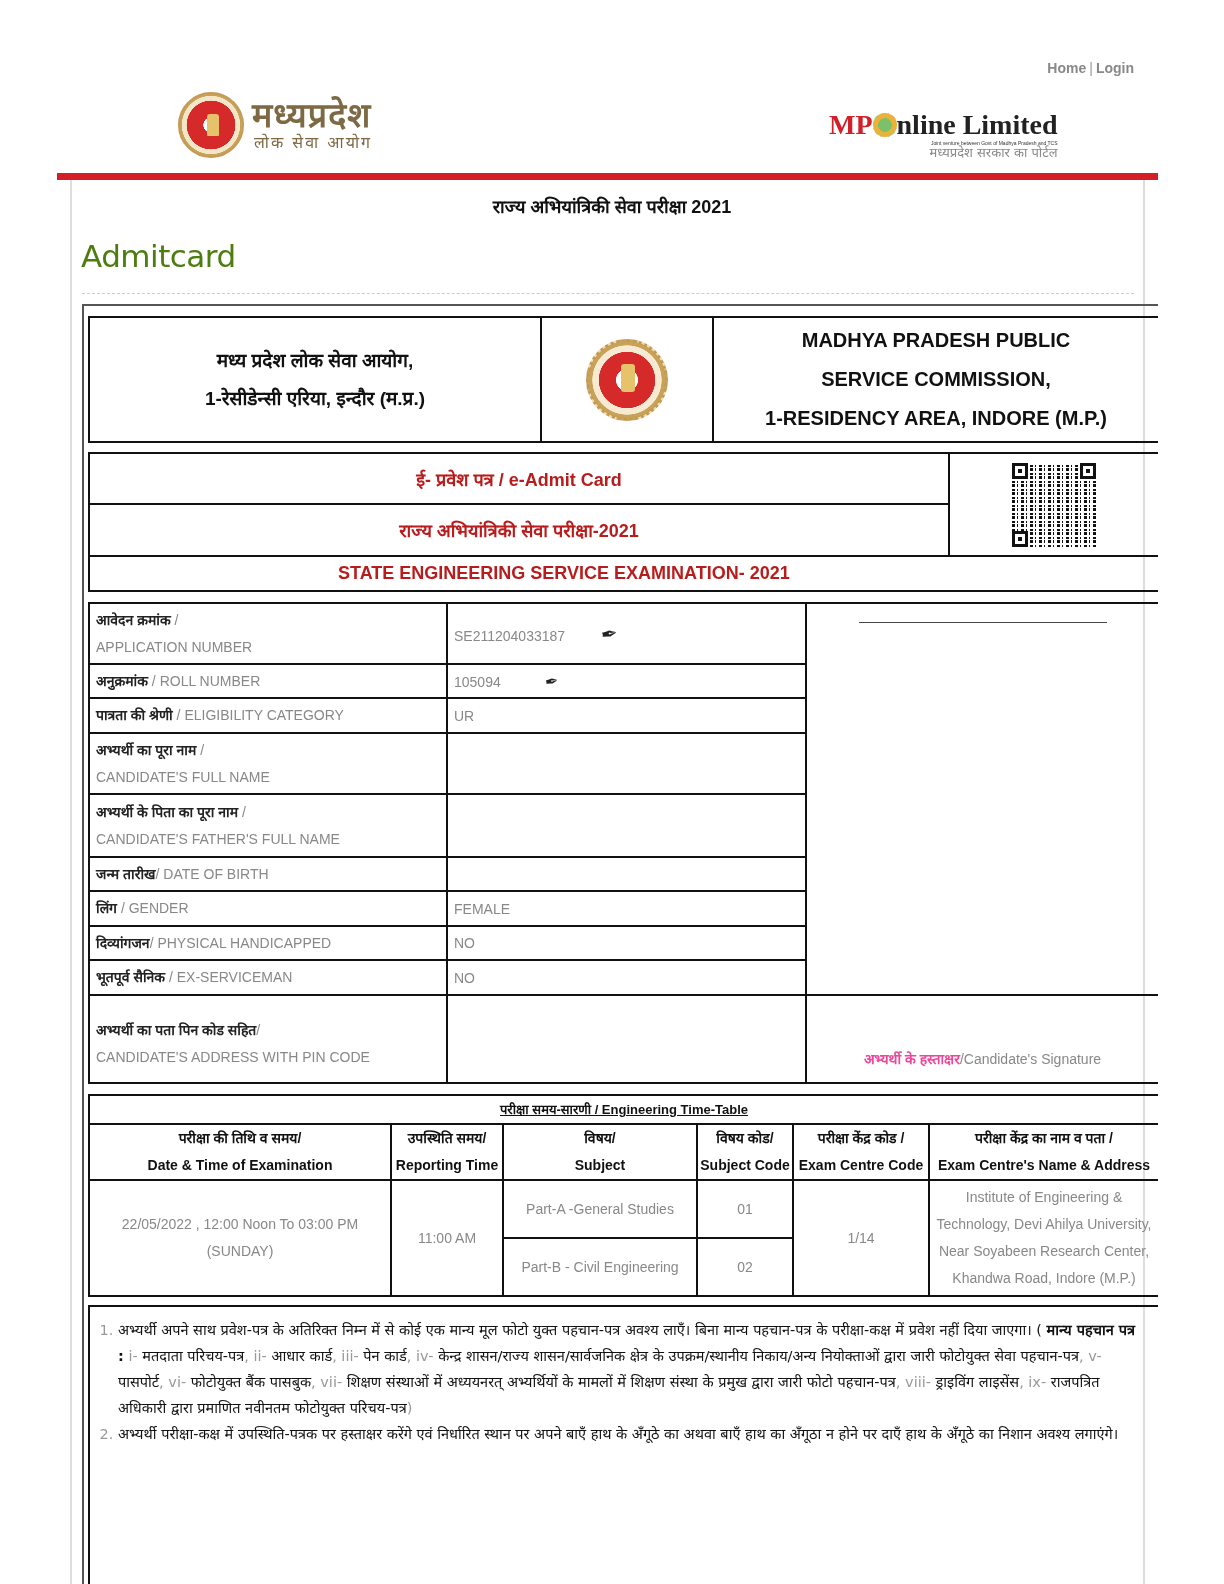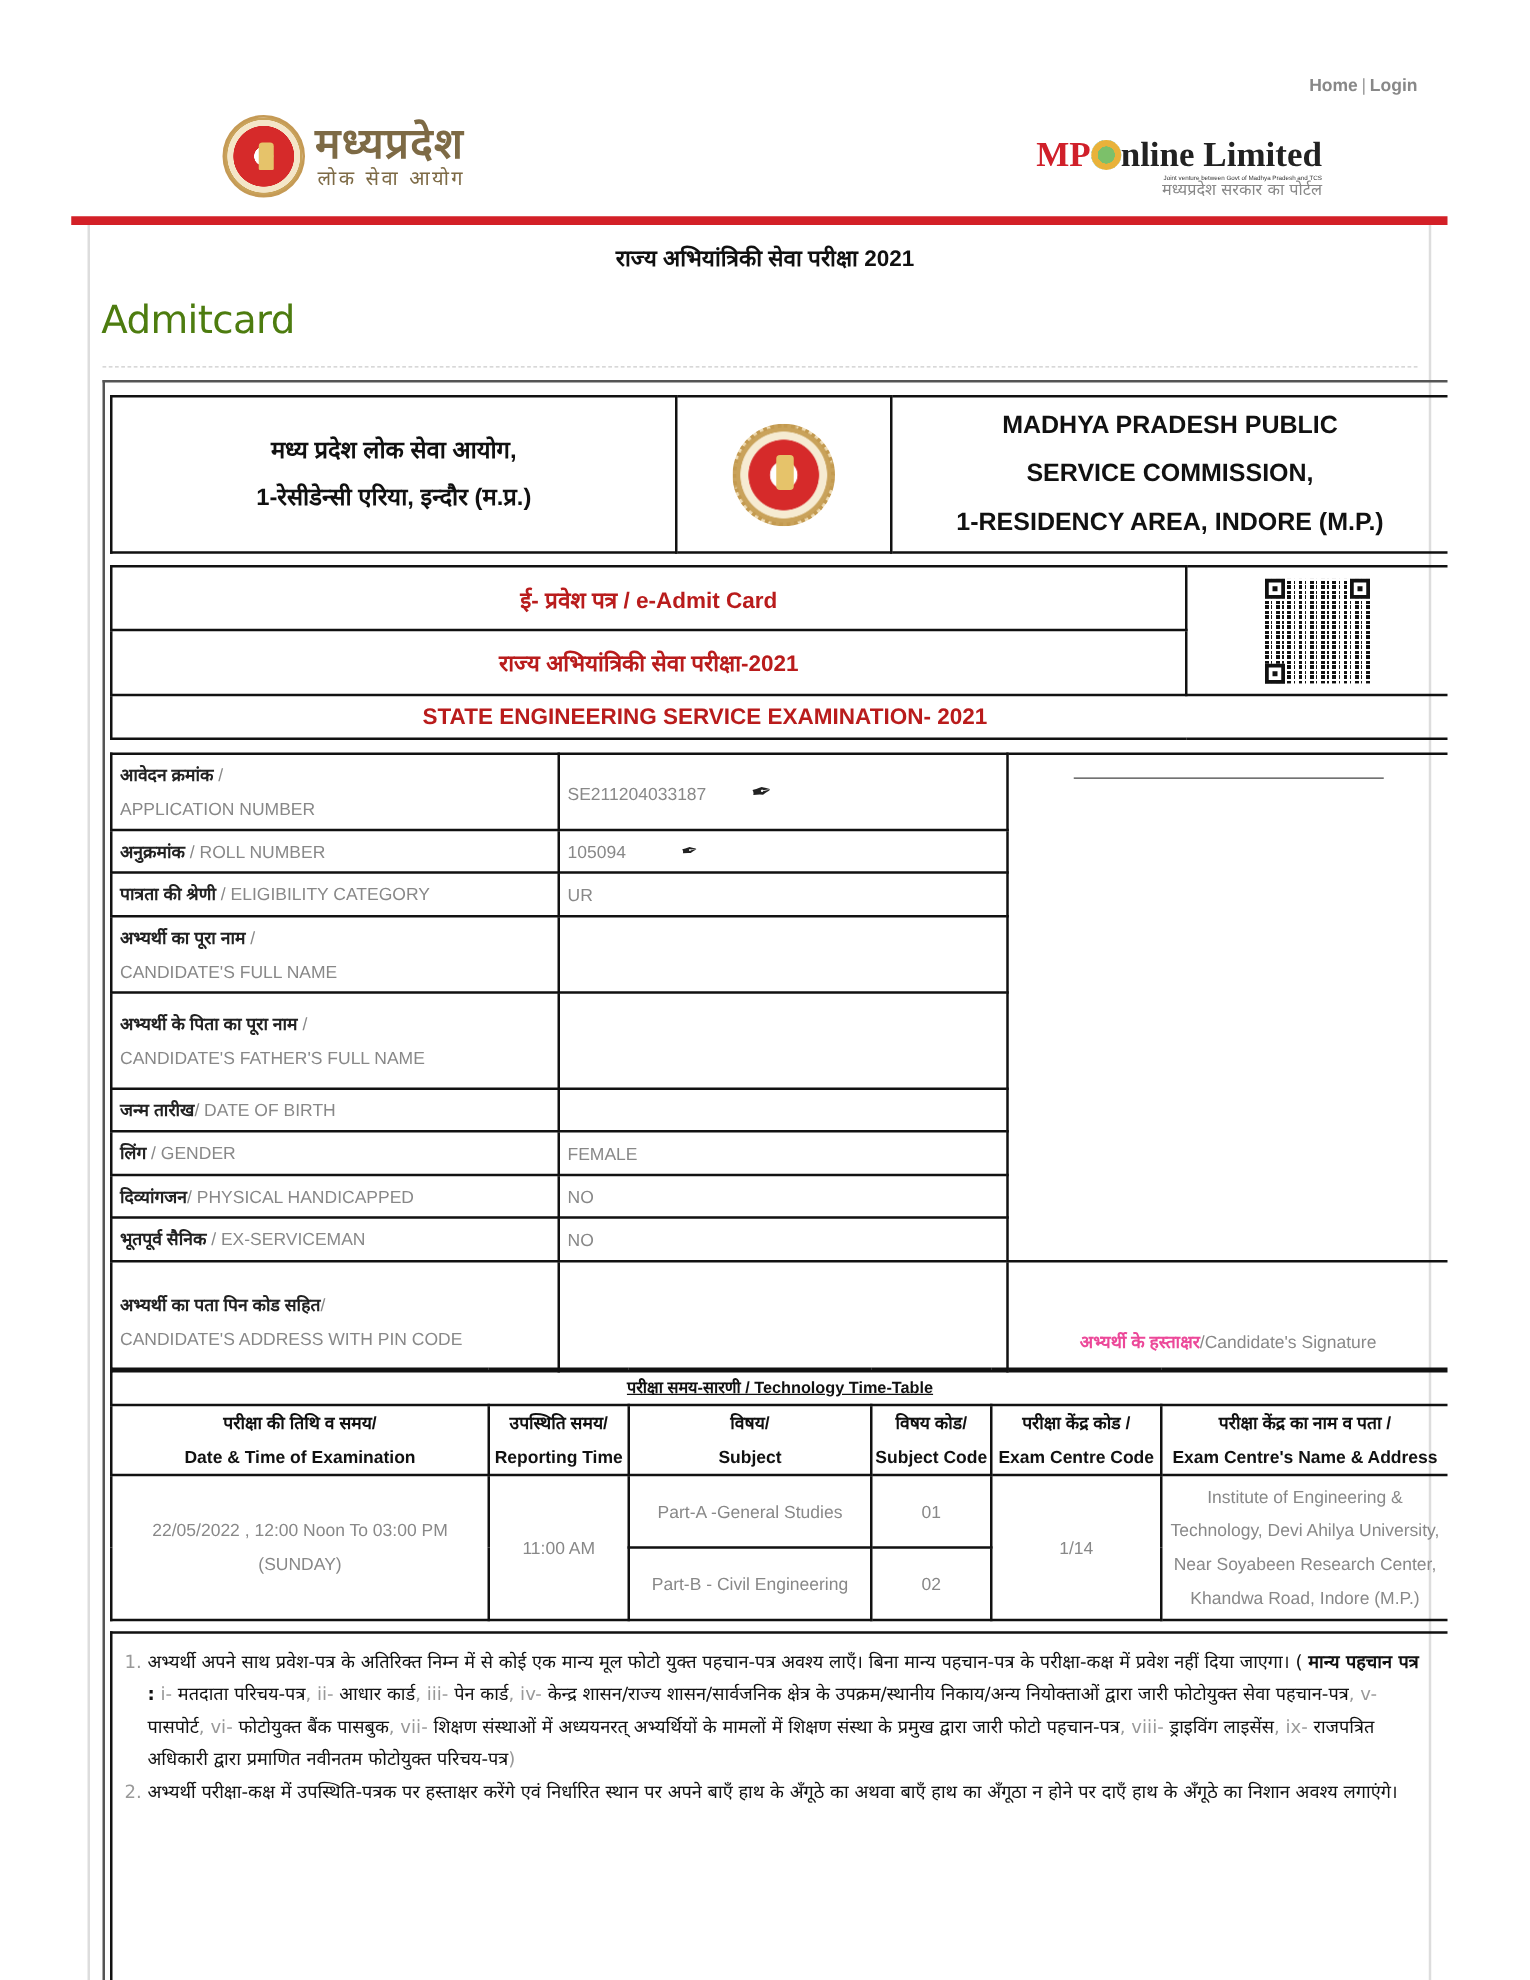--- a/index.html
+++ b/index.html
@@ -170,21 +170,21 @@
     <td class="val"><span>105094</span><span class="pen" style="margin-left:44px;font-size:16px;">✒</span></td>
   </tr>
   <tr style="height:35px;">
     <td class="lbl"><b>पात्रता की श्रेणी</b> / <span>ELIGIBILITY CATEGORY</span></td>
     <td class="val">UR</td>
   </tr>
   <tr style="height:61px;">
     <td class="lbl"><b>अभ्यर्थी का पूरा नाम</b> /<br><span>CANDIDATE'S FULL NAME</span></td>
     <td class="val"></td>
   </tr>
-  <tr style="height:77px;padding-left:46px;">
+  <tr style="height:63px;padding-left:46px;">
     <td class="lbl"><b>अभ्यर्थी के पिता का पूरा नाम</b> /<br><span>CANDIDATE'S FATHER'S FULL NAME</span></td>
     <td class="val"></td>
   </tr>
   <tr style="height:34px;">
     <td class="lbl"><b>जन्म तारीख</b>/ <span>DATE OF BIRTH</span></td>
     <td class="val"></td>
   </tr>
   <tr style="height:35px;">
     <td class="lbl"><b>लिंग</b> / <span>GENDER</span></td>
     <td class="val">FEMALE</td>
@@ -203,21 +203,21 @@
     <td class="side" style="vertical-align:bottom; padding-bottom:14px;">
       <div class="sigcap"><b>अभ्यर्थी के हस्ताक्षर</b>/<span>Candidate's Signature</span></div>
     </td>
   </tr>
 </tbody>
   </table>
 
 <table class="tt">
   <tbody>
       <tr>
-    <td colspan="6" class="ttcap">परीक्षा समय-सारणी / Technology Time-Table</td>
+    <td colspan="6" class="ttcap">परीक्षा समय-सारणी / Engineering Time-Table</td>
   </tr>
   <tr>
     <th style="width:302px;"><span>परीक्षा की तिथि व समय/</span><br><span>Date &amp; Time of Examination</span></th>
     <th style="width:112px;"><span>उपस्थिति समय/</span><br><span>Reporting Time</span></th>
     <th style="width:194px;"><span>विषय/</span><br><span>Subject</span></th>
     <th style="width:96px;"><span>विषय कोड/</span><br><span>Subject Code</span></th>
     <th style="width:136px;"><span>परीक्षा केंद्र कोड /</span><br><span>Exam Centre Code</span></th>
     <th class="lastcol"><span>परीक्षा केंद्र का नाम व पता /</span><br><span>Exam Centre's Name &amp; Address</span></th>
   </tr>
   <tr style="height:58px;">

